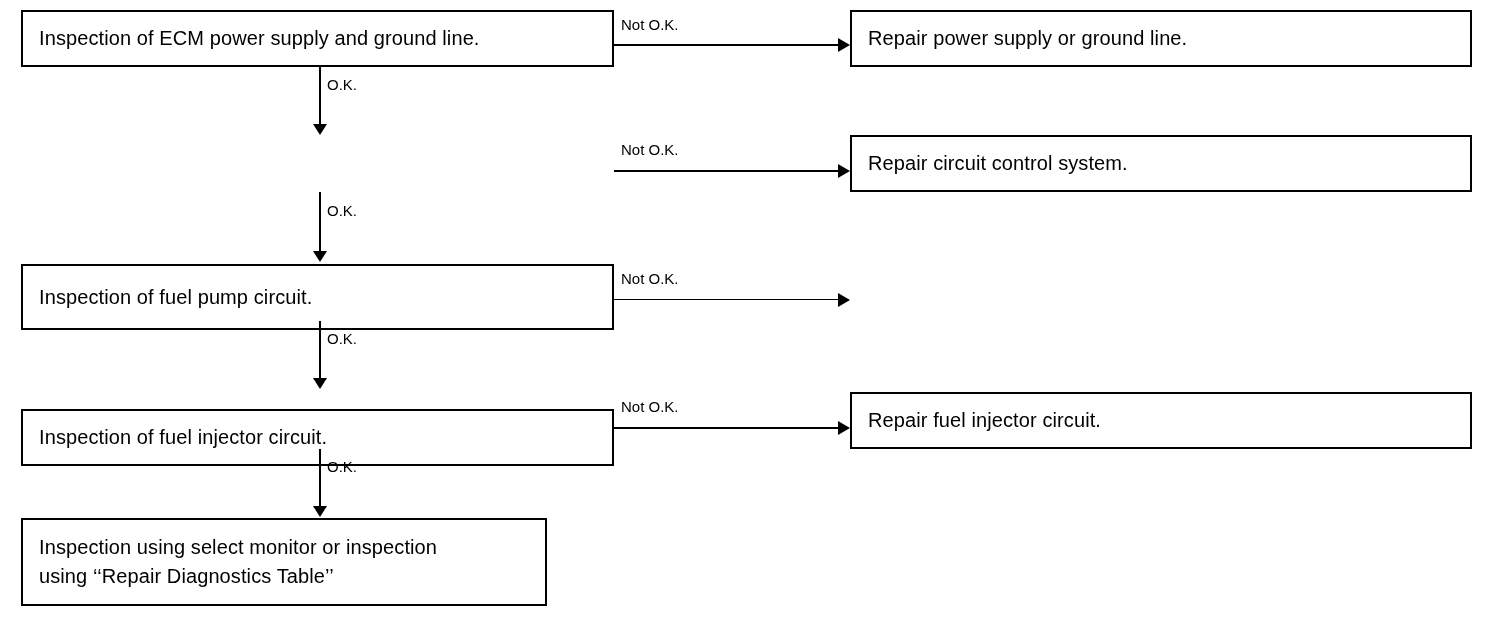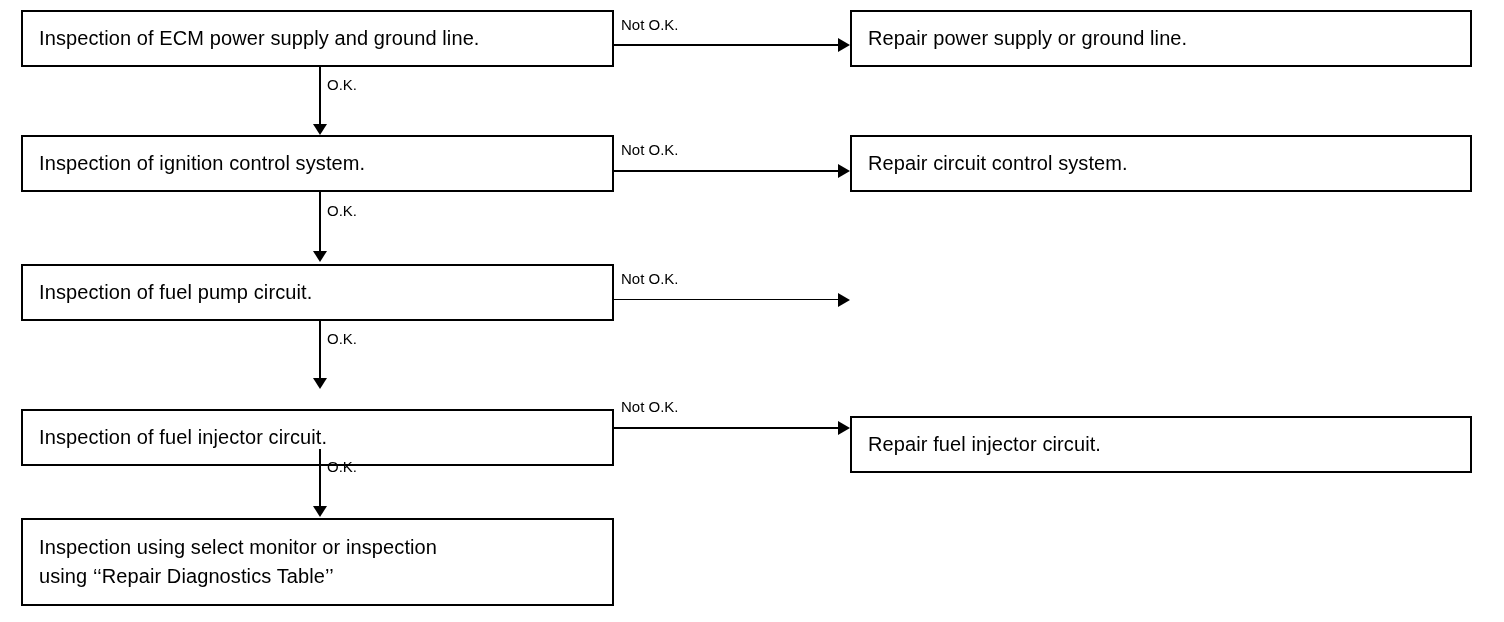--- a/index.html
+++ b/index.html
@@ -81,63 +81,60 @@
   </div>
 
   <div class="h-line" style="left:614px; top:44px; width:224px;"></div>
   <div class="arrow-right" style="left:838px; top:38px;"></div>
   <div class="edge-label" style="left:621px; top:14px;">Not O.K.</div>
 
   <div class="v-line" style="left:319px; top:67px; height:58px;"></div>
   <div class="arrow-down" style="left:313px; top:124px;"></div>
   <div class="edge-label" style="left:327px; top:74px;">O.K.</div>
 
-  <div class="node" style="left:21px; top:135px; width:593px; height:57px;">
-    <span class="line">Inspection of ignition control system.</span>
-  </div>
 
   <div class="node" style="left:850px; top:135px; width:622px; height:57px;">
     <span class="line">Repair circuit control system.</span>
   </div>
 
   <div class="h-line" style="left:614px; top:170px; width:224px;"></div>
   <div class="arrow-right" style="left:838px; top:164px;"></div>
   <div class="edge-label" style="left:621px; top:139px;">Not O.K.</div>
 
   <div class="v-line" style="left:319px; top:192px; height:59px;"></div>
   <div class="arrow-down" style="left:313px; top:251px;"></div>
   <div class="edge-label" style="left:327px; top:200px;">O.K.</div>
 
-  <div class="node" style="left:21px; top:264px; width:593px; height:57px;">
+  <div class="node" style="left:21px; top:264px; width:593px; height:66px;">
     <span class="line">Inspection of fuel pump circuit.</span>
   </div>
 
 
   <div class="h-line" style="left:614px; top:299px; width:226px; height:1px;"></div>
   <div class="arrow-right" style="left:838px; top:293px;"></div>
   <div class="edge-label" style="left:621px; top:268px;">Not O.K.</div>
 
   <div class="v-line" style="left:319px; top:321px; height:58px;"></div>
   <div class="arrow-down" style="left:313px; top:378px;"></div>
   <div class="edge-label" style="left:327px; top:328px;">O.K.</div>
 
   <div class="node" style="left:21px; top:392px; width:593px; height:57px;margin-top:17px;">
     <span class="line">Inspection of fuel injector circuit.</span>
   </div>
 
-  <div class="node" style="left:850px; top:392px; width:622px; height:57px;margin-top:24px;">
+  <div class="node" style="left:850px; top:392px; width:622px; height:57px;">
     <span class="line">Repair fuel injector circuit.</span>
   </div>
 
   <div class="h-line" style="left:614px; top:427px; width:224px;"></div>
   <div class="arrow-right" style="left:838px; top:421px;"></div>
   <div class="edge-label" style="left:621px; top:396px;">Not O.K.</div>
 
   <div class="v-line" style="left:319px; top:449px; height:58px;"></div>
   <div class="arrow-down" style="left:313px; top:506px;"></div>
   <div class="edge-label" style="left:327px; top:456px;">O.K.</div>
 
-  <div class="node" style="left:21px; top:518px; width:593px; height:88px;justify-content:center;">
+  <div class="node" style="left:21px; top:518px; width:526px; height:88px;justify-content:center;">
     <span class="line">Inspection using select monitor or inspection</span>
     <span class="line">using ‘‘Repair Diagnostics Table’’</span>
   </div>
 
 </div>
 
 </body></html>

